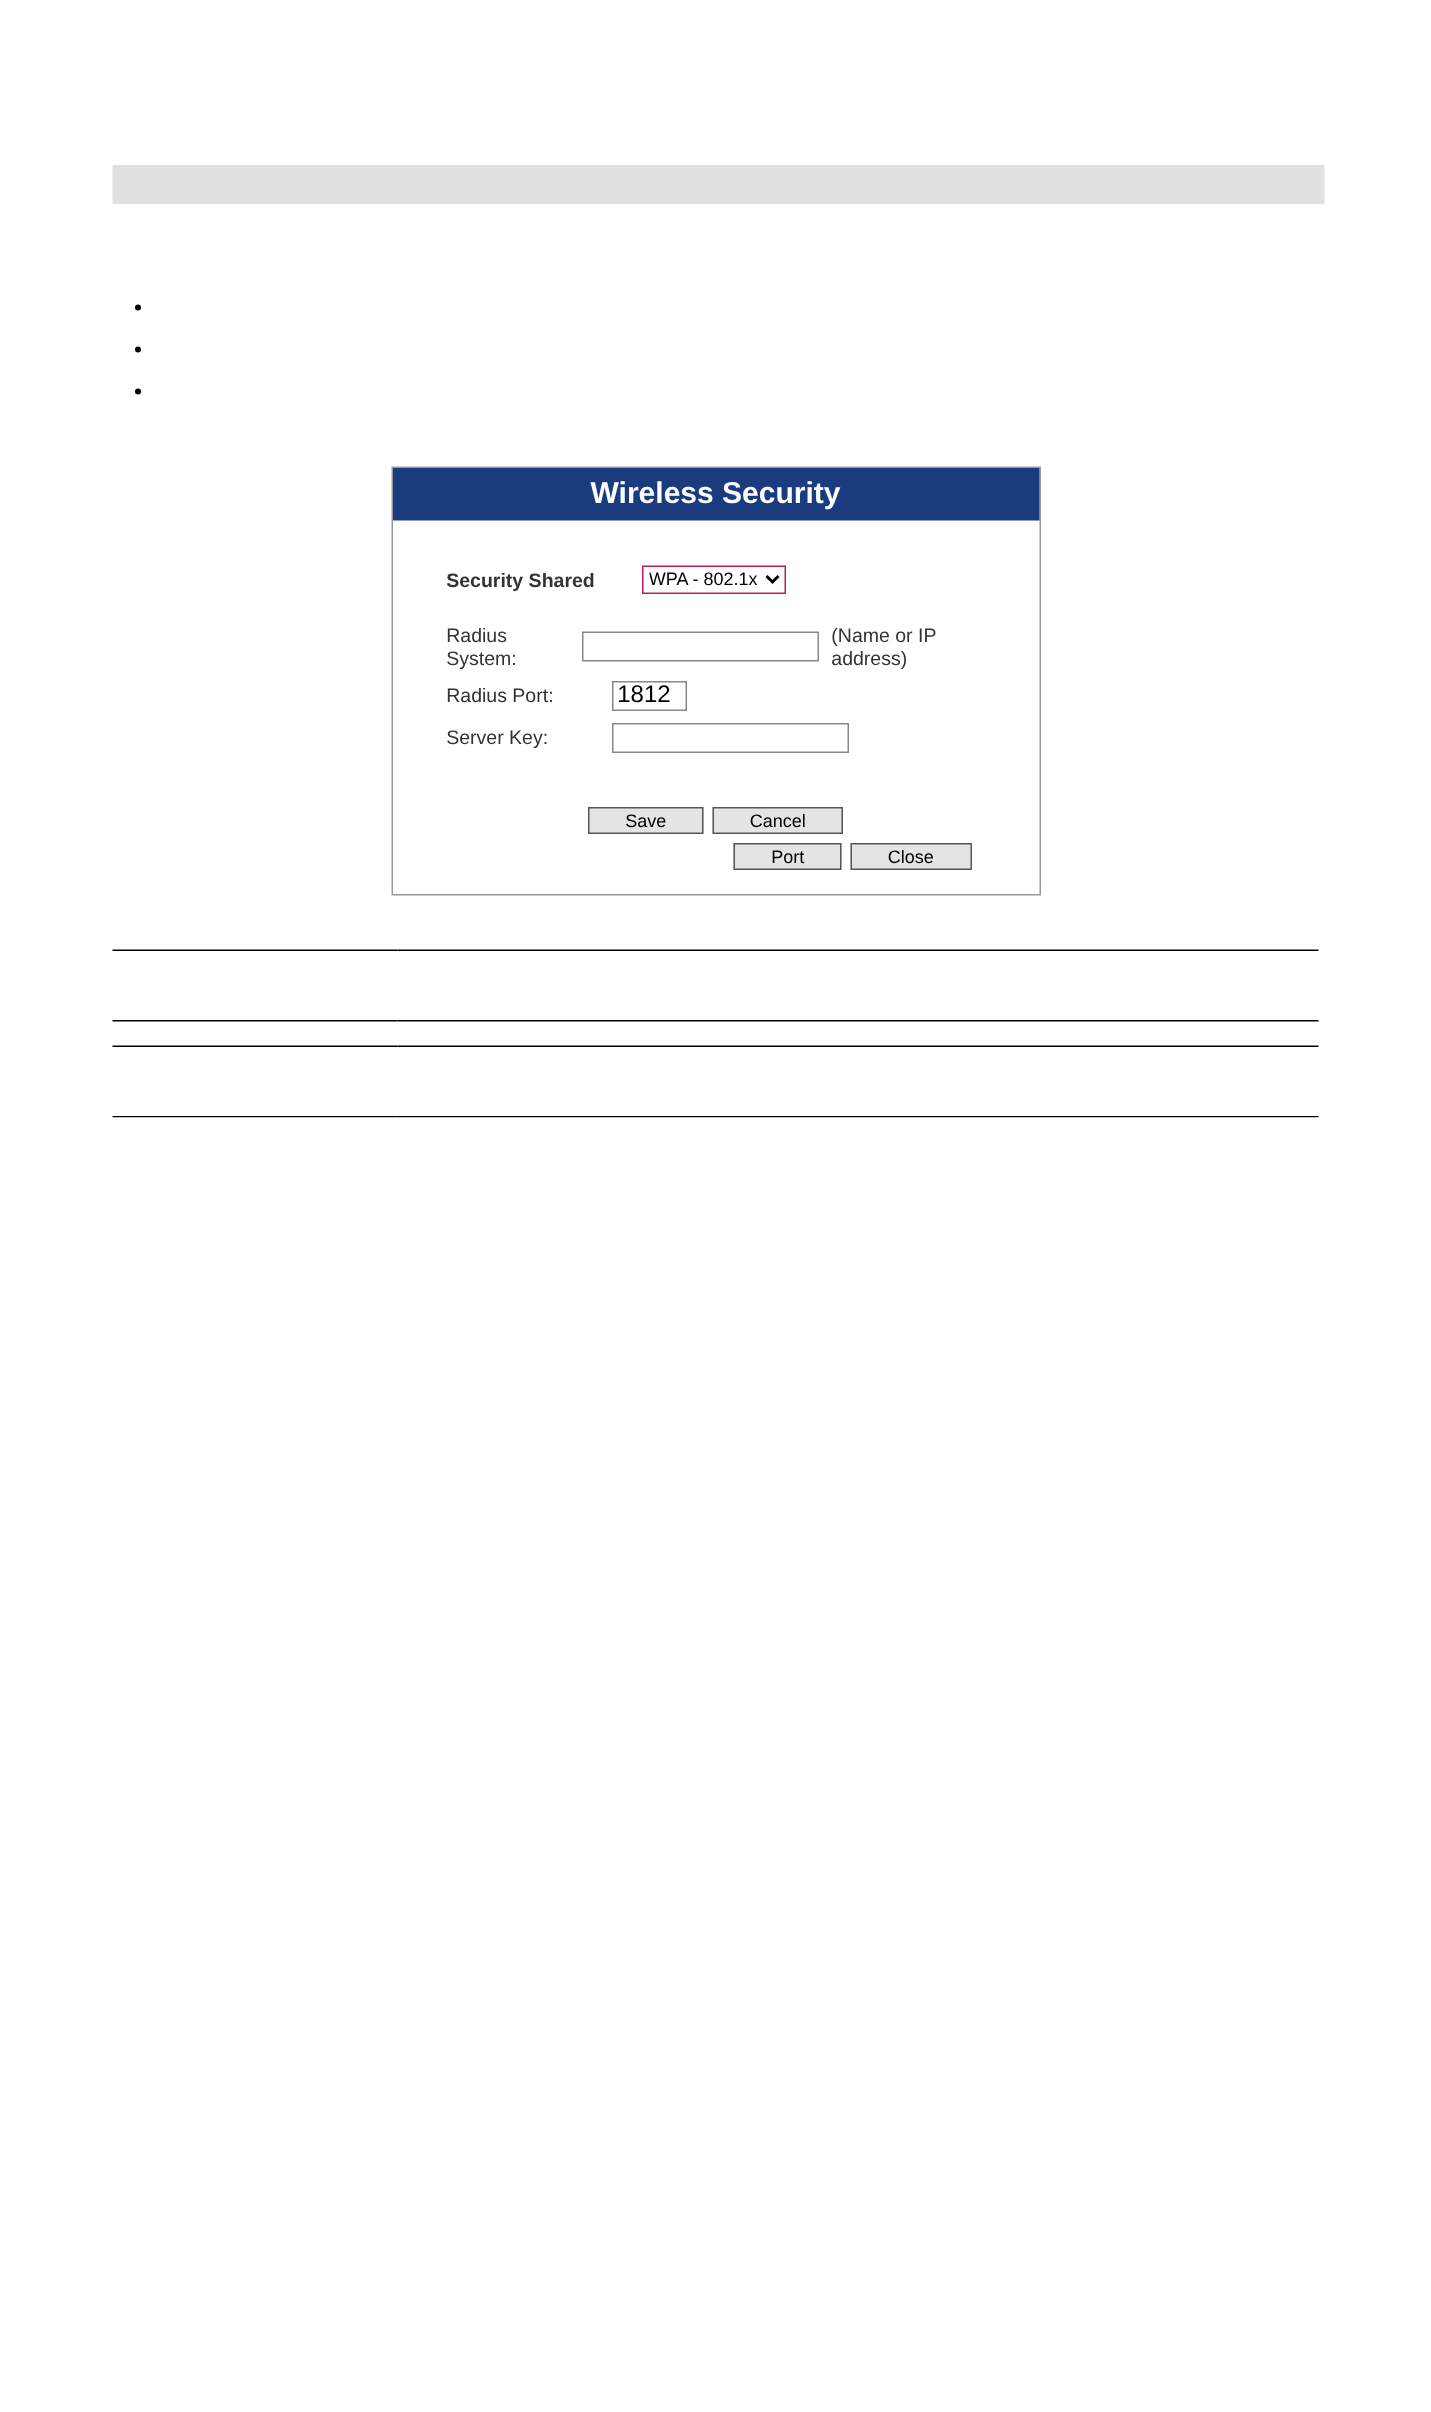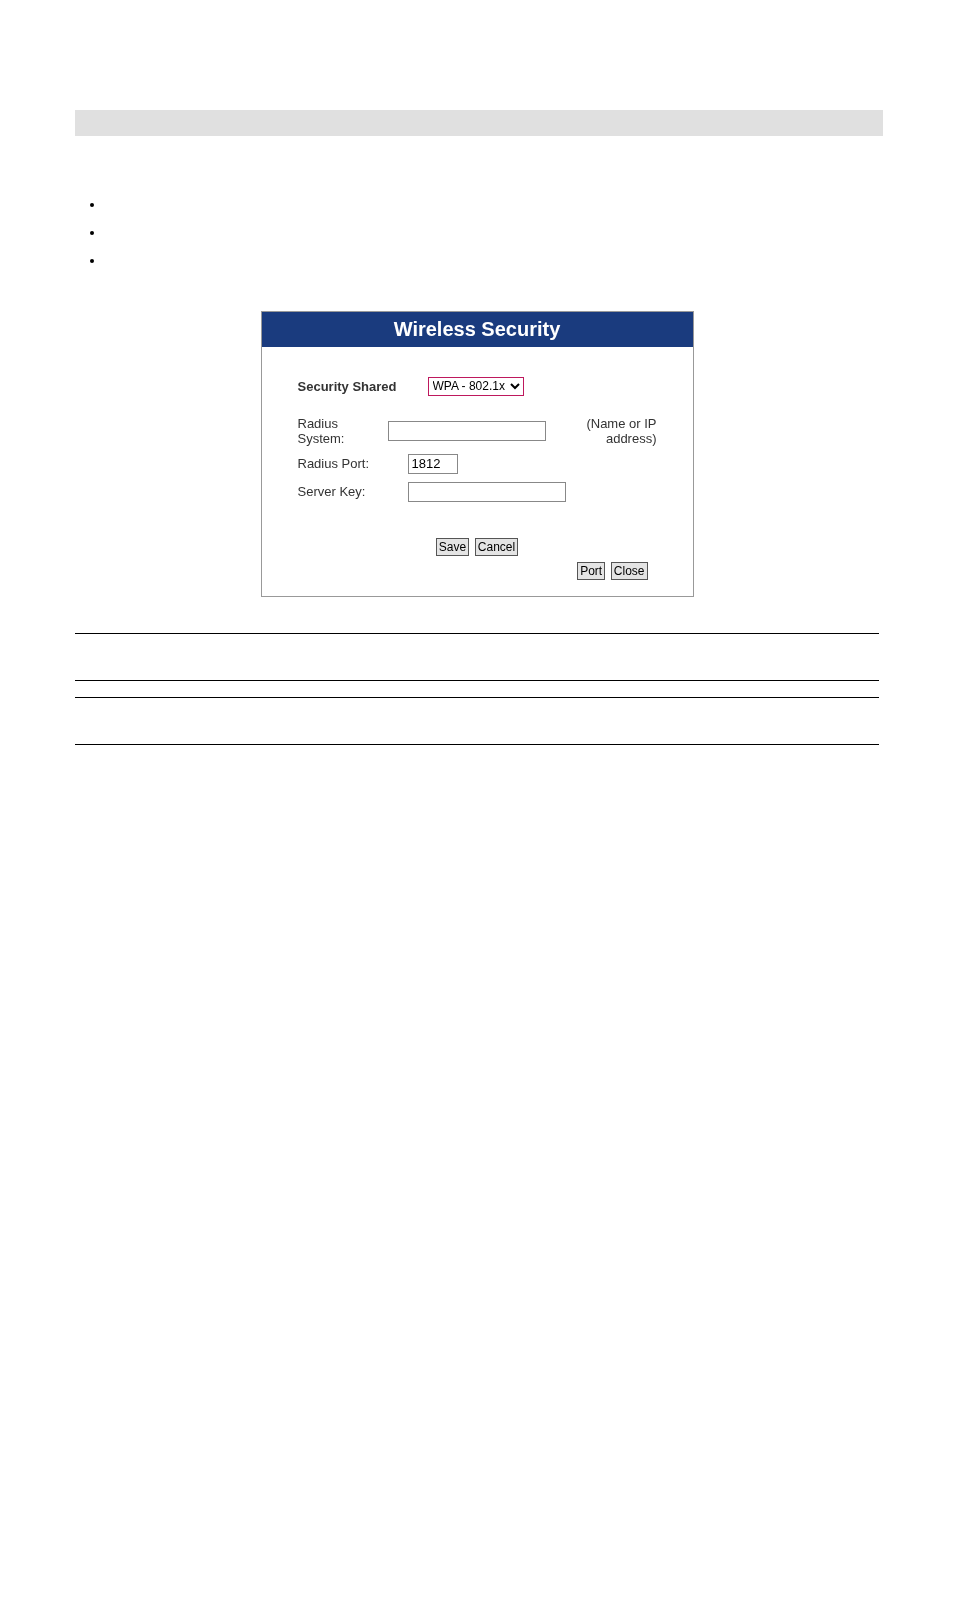--- a/index.html
+++ b/index.html
@@ -63,44 +63,43 @@
     width: 130px;
   }
   select.small {
     font-size: 12px;
     border: 1px solid #be185d;
     background: #fff;
     height: 19px;
   }
   input.txt {
     border: 1px solid #888;
-    font-size: 13px;
+    font-size: 16px;
     padding: 1px 3px;
     height: 16px;
     box-sizing: content-box;
   }
   .after-input {
     margin-left: 8px;
     color: #333;
-    text-align: right;
   }
   .btnrow-center {
     text-align: center;
     margin-top: 36px;
   }
   .btnrow-right {
     text-align: right;
     margin-top: 6px;
     padding-right: 8px;
   }
   button.winbtn {
     font-size: 12px;
     border: 1px solid #555;
     background: #e4e4e4;
-    padding: 1px 2px;
+    padding: 1px 24px;
     margin: 0 1px;
     cursor: pointer;
   }
   table.defs {
     border-collapse: collapse;
     width: 100%;
     margin-top: 36px;
   }
   table.defs td, table.defs th {
     border-top: 1px solid #000;

